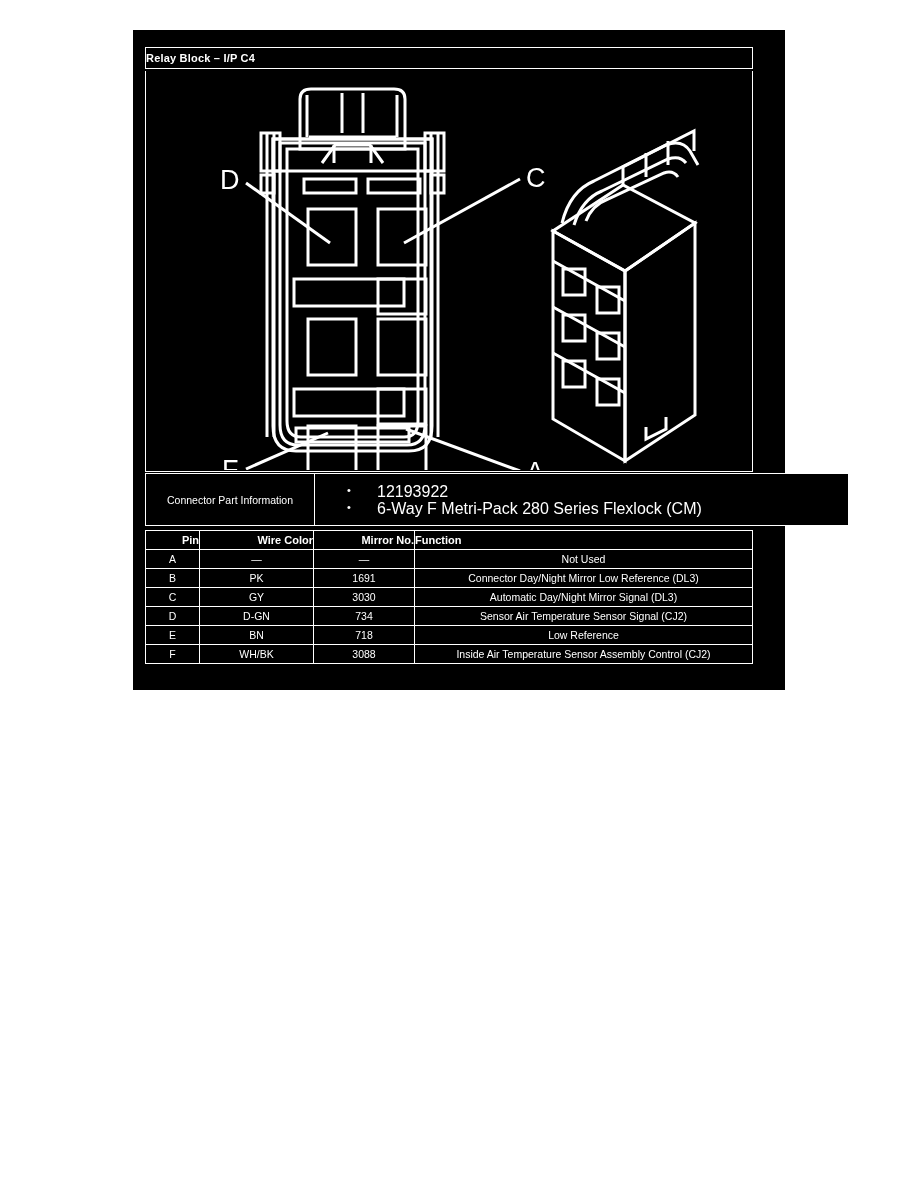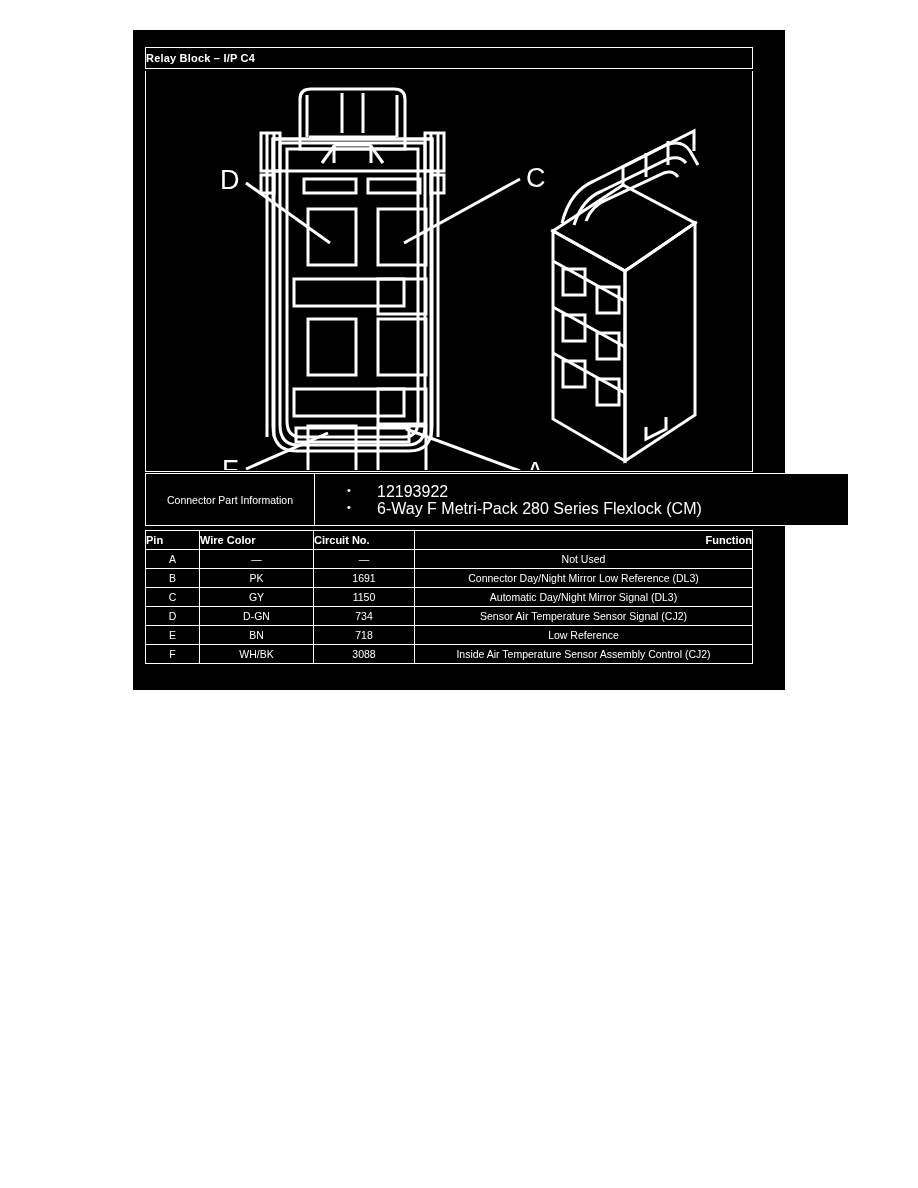--- a/index.html
+++ b/index.html
@@ -110,21 +110,21 @@
 
   
   #pin-table {
     left: 12px;
     top: 500px;
     width: 608px;
   }
   #pin-table th {
     height: 19px;
     font-weight: bold;
-    text-align: left;
+    text-align: right;
     font-size: 11px;
   }
   #pin-table td { height: 19px; }
   .col-pin      { width: 54px;  text-align: center; }
   .col-wire     { width: 114px; text-align: center; }
   .col-circuit  { width: 101px; text-align: center; }
   .col-function { text-align: center; padding-left: 4px; }
 
   
   [data-name] { box-sizing: border-box; }
@@ -232,41 +232,41 @@
         </td>
       </tr>
     </tbody>
   </table>
 
   <table id="pin-table" class="tbl" data-name="pinout-table">
     <thead>
       <tr data-name="pinout-table-header-row">
         <th class="col-pin" data-name="column-header-pin">Pin</th>
         <th class="col-wire" data-name="column-header-wire-color">Wire Color</th>
-        <th class="col-circuit" data-name="column-header-circuit-no">Circuit No.</th>
-        <th class="col-function" style="text-align:right;" data-name="column-header-function">Function</th>
+        <th class="col-circuit" data-name="column-header-circuit-no">Mirror No.</th>
+        <th class="col-function" style="text-align:left;" data-name="column-header-function">Function</th>
       </tr>
     </thead>
     <tbody>
       <tr data-name="table-row">
         <td class="col-pin" data-name="cell-pin">A</td>
         <td class="col-wire" data-name="cell-wire-color">—</td>
         <td class="col-circuit" data-name="cell-circuit-no">—</td>
         <td class="col-function" data-name="cell-function">Not Used</td>
       </tr>
       <tr data-name="table-row">
         <td class="col-pin" data-name="cell-pin">B</td>
         <td class="col-wire" data-name="cell-wire-color">PK</td>
         <td class="col-circuit" data-name="cell-circuit-no">1691</td>
         <td class="col-function" data-name="cell-function">Connector Day/Night Mirror Low Reference (DL3)</td>
       </tr>
       <tr data-name="table-row">
         <td class="col-pin" data-name="cell-pin">C</td>
         <td class="col-wire" data-name="cell-wire-color">GY</td>
-        <td class="col-circuit" data-name="cell-circuit-no">1150</td>
+        <td class="col-circuit" data-name="cell-circuit-no">3030</td>
         <td class="col-function" data-name="cell-function">Automatic Day/Night Mirror Signal (DL3)</td>
       </tr>
       <tr data-name="table-row">
         <td class="col-pin" data-name="cell-pin">D</td>
         <td class="col-wire" data-name="cell-wire-color">D-GN</td>
         <td class="col-circuit" data-name="cell-circuit-no">734</td>
         <td class="col-function" data-name="cell-function">Sensor Air Temperature Sensor Signal (CJ2)</td>
       </tr>
       <tr data-name="table-row">
         <td class="col-pin" data-name="cell-pin">E</td>

